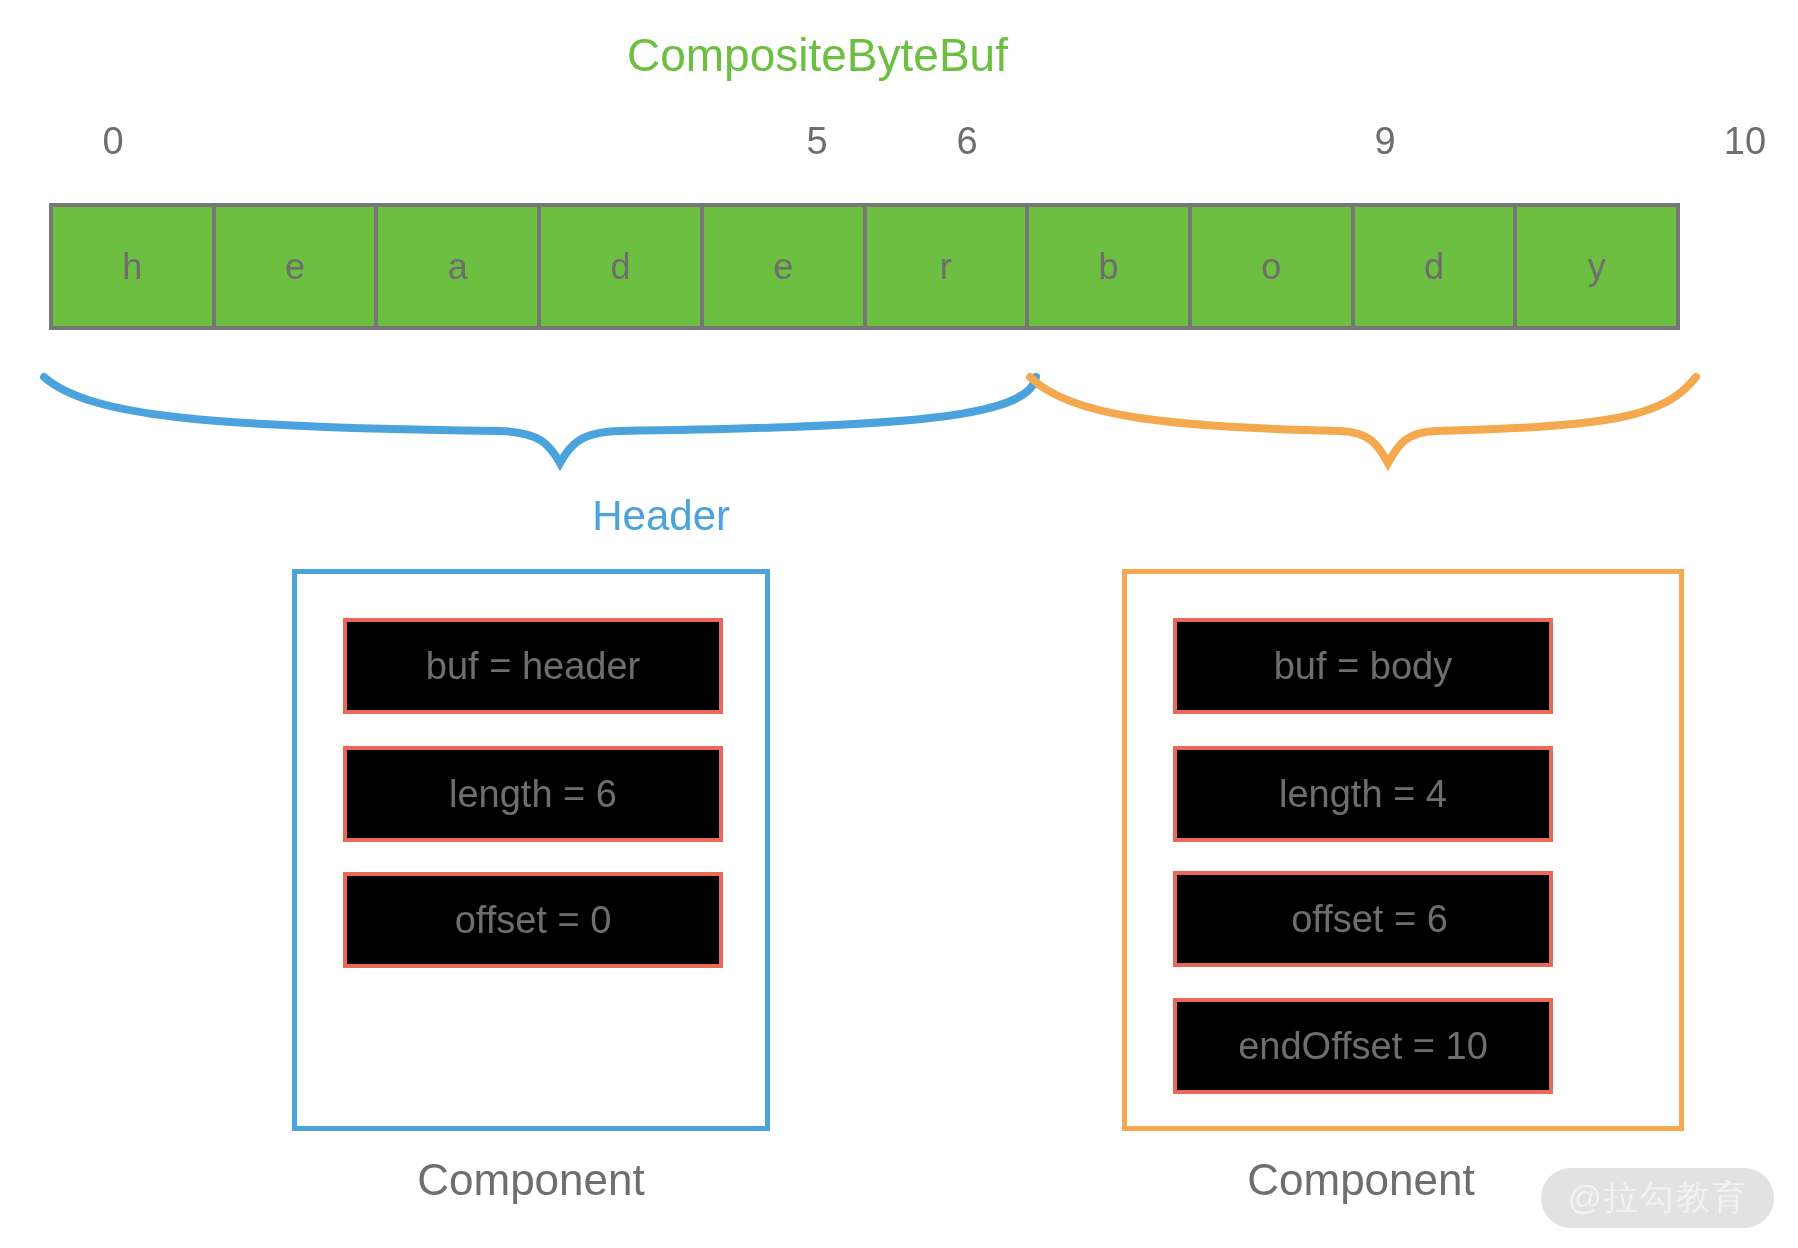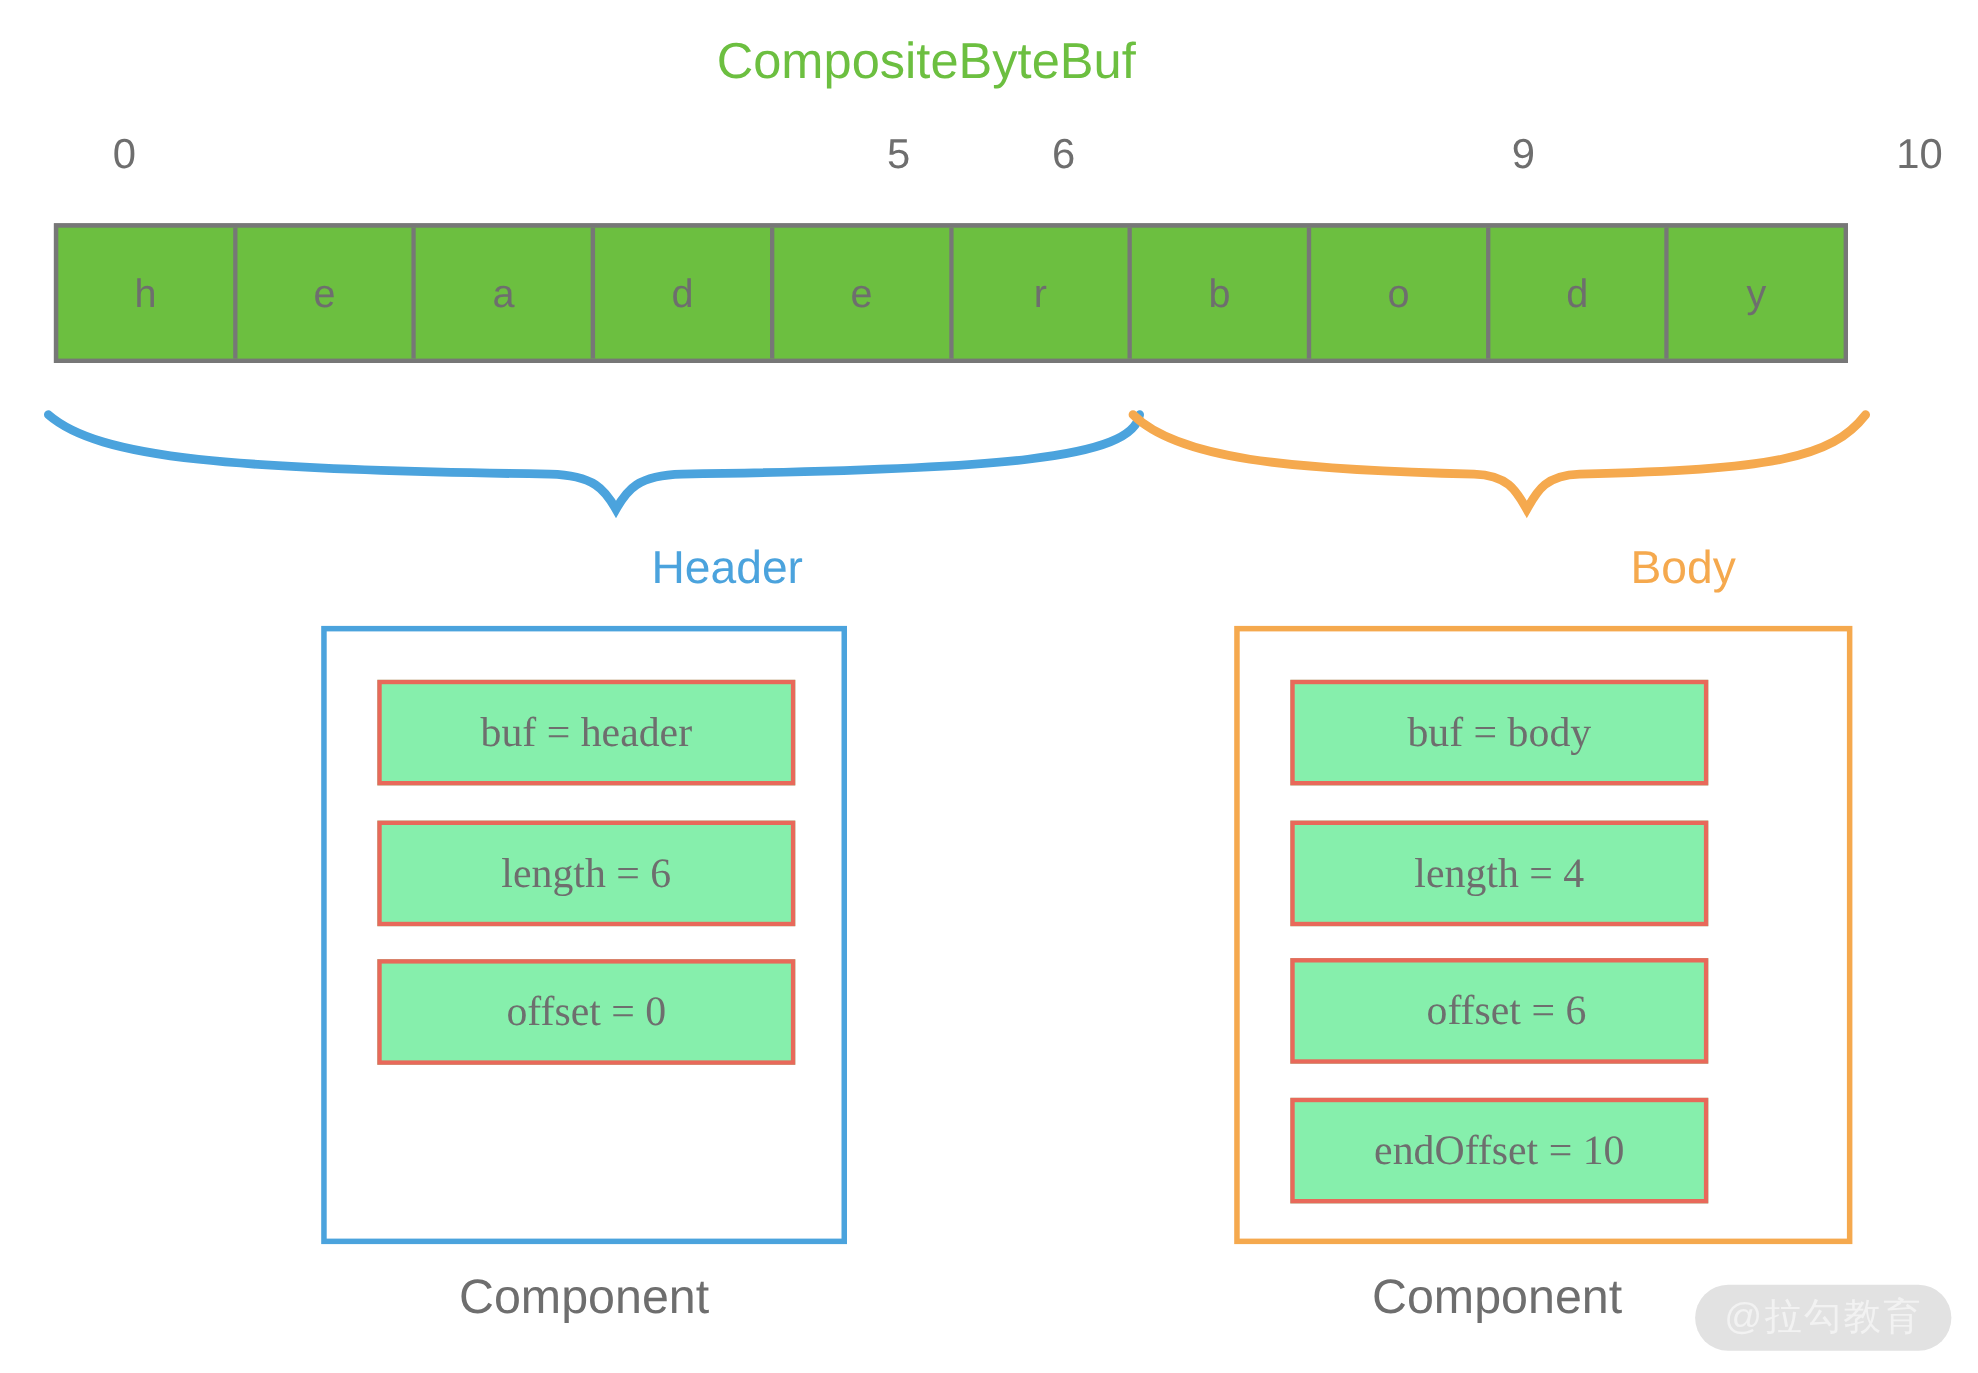--- a/index.html
+++ b/index.html
@@ -15,21 +15,21 @@
     width: 1798px;
     height: 1248px;
     background: #ffffff;
     overflow: hidden;
   }
   .title-shift {
     position: absolute;
     left: 627px;
     top: 28px;
     width: 430px;
-    text-align: center;
+    text-align: left;
     font-size: 46px;
     color: #6cbf40;
   }
 
   
   .idx {
     position: absolute;
     top: 120px;
     font-size: 38px;
     color: #6e6e6e;
@@ -86,27 +86,26 @@
     background: #ffffff;
     border: 5px solid #4ba3dd;
     padding: 0;
   }
   .component-box.orange { border-color: #f5a94e; }
 
   .field-box {
     position: absolute;
     box-sizing: border-box;
     border: 4px solid #e8695a;
-    background: #86efac;
+    background: #000000;
     display: flex;
     align-items: center;
     justify-content: center;
     font-size: 38px;
     color: #6e6e6e;
-    font-family: Liberation Serif, serif;
   }
 
   .component-caption {
     position: absolute;
     font-size: 44px;
     color: #6e6e6e;
     text-align: center;
     width: 520px;
     margin-left: -260px;
   }
@@ -157,21 +156,20 @@
     <path d="M 14 12 C 60 52, 180 62, 470 66 C 510 67, 520 80, 530 98
              C 540 80, 550 67, 590 66 C 880 62, 1000 52, 1006 12" fill="none" stroke="#4ba3dd" stroke-width="8" stroke-linecap="round"></path>
   </svg>
 
   <svg class="brace-svg" style="left:1020px; top:365px;" width="700" height="110">
     <path d="M 10 12 C 50 52, 150 62, 320 66 C 350 67, 358 80, 368 98
              C 378 80, 386 67, 416 66 C 590 62, 645 52, 676 12" fill="none" stroke="#f5a94e" stroke-width="8" stroke-linecap="round"></path>
   </svg>
 
   <div class="group-label header" style="left:530px; top:492px; color:#4ba3dd;">Header</div>
-  <div class="group-label" style="left:1378px; top:492px; color:#f5a94e;">Body</div>
 
   <div class="component-box" style="left:292px; top:569px; width:478px; height:562px;">
     <div class="field-box" style="left:46px; top:44px; width:380px; height:96px;">buf = header</div>
     <div class="field-box" style="left:46px; top:172px; width:380px; height:96px;">length = 6</div>
     <div class="field-box" style="left:46px; top:298px; width:380px; height:96px;">offset = 0</div>
   </div>
   <div class="component-caption" style="left:531px; top:1155px;">Component</div>
 
   <div class="component-box orange" style="left:1122px; top:569px; width:562px; height:562px;">
     <div class="field-box" style="left:46px; top:44px; width:380px; height:96px;">buf = body</div>

